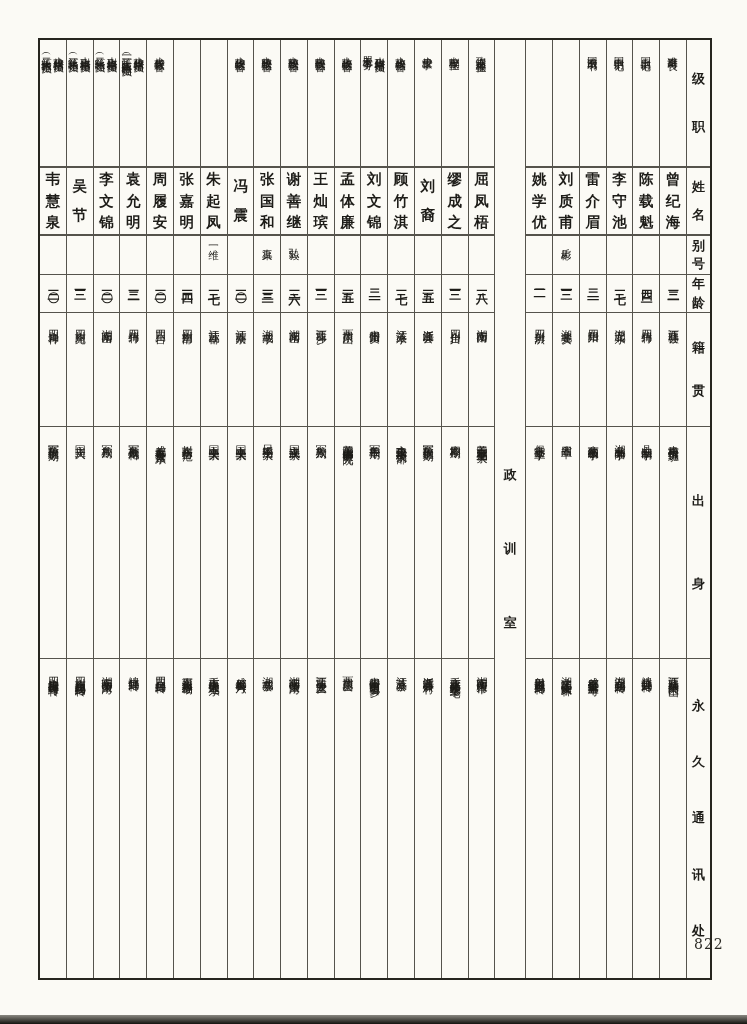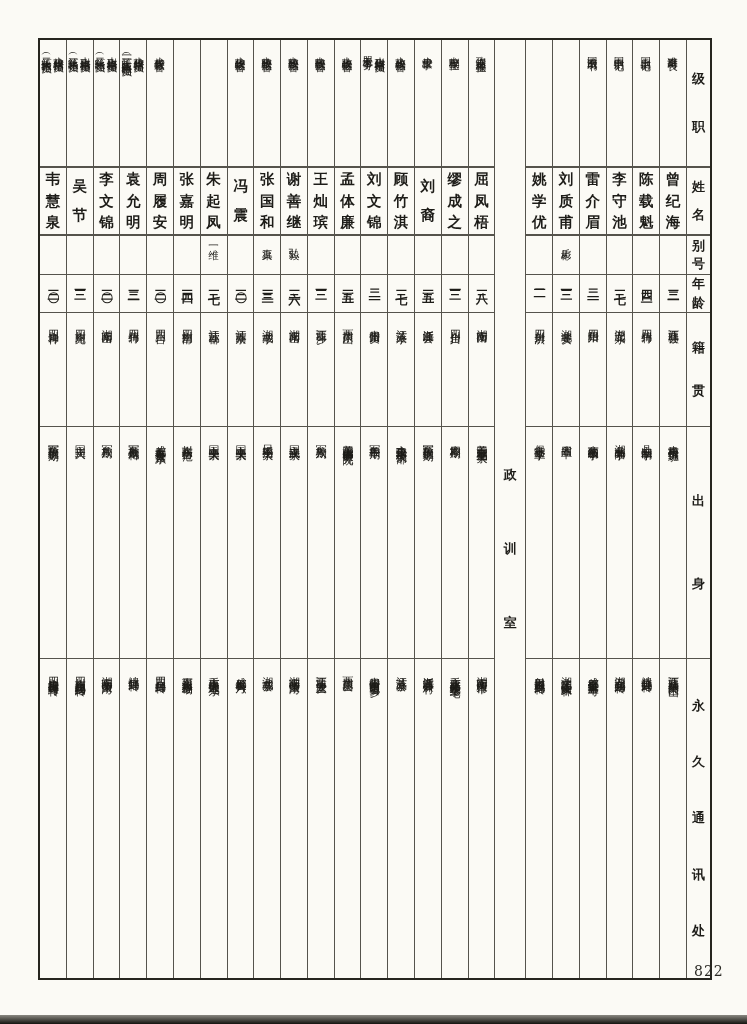--- a/index.html
+++ b/index.html
@@ -32,21 +32,21 @@
   .addr-text{padding-top:9px;}
   .spread{display:flex;flex-direction:column;justify-content:space-evenly;
     align-items:center;height:100%;width:100%;font-size:13px;font-weight:600;}
   .spread .ch{display:block;}
   .name-chars{display:flex;flex-direction:column;justify-content:space-evenly;
     align-items:center;height:100%;width:100%;font-size:14.5px;font-weight:bold;}
   .section-chars{display:flex;flex-direction:column;justify-content:center;
     align-items:center;height:100%;width:100%;gap:56px;font-size:13px;font-weight:600;
     transform:translateY(40px);}
   .section-col .cell{height:100%;border-top:none;}
-  .page-number{position:absolute;left:694px;top:963px;font-family:"DejaVu Serif",serif;
+  .page-number{position:absolute;left:694px;top:936px;font-family:"DejaVu Serif",serif;
     font-size:14px;color:#2a2924;letter-spacing:1px;}
   .scan-edge{position:absolute;left:0;right:0;bottom:0;height:9px;
     background:linear-gradient(to bottom,#8a8881,#14130f);}
 </style>
 </head>
 <body>
 
 <div class="paper">
   <div class="roster">
       <div class="col header-col">

